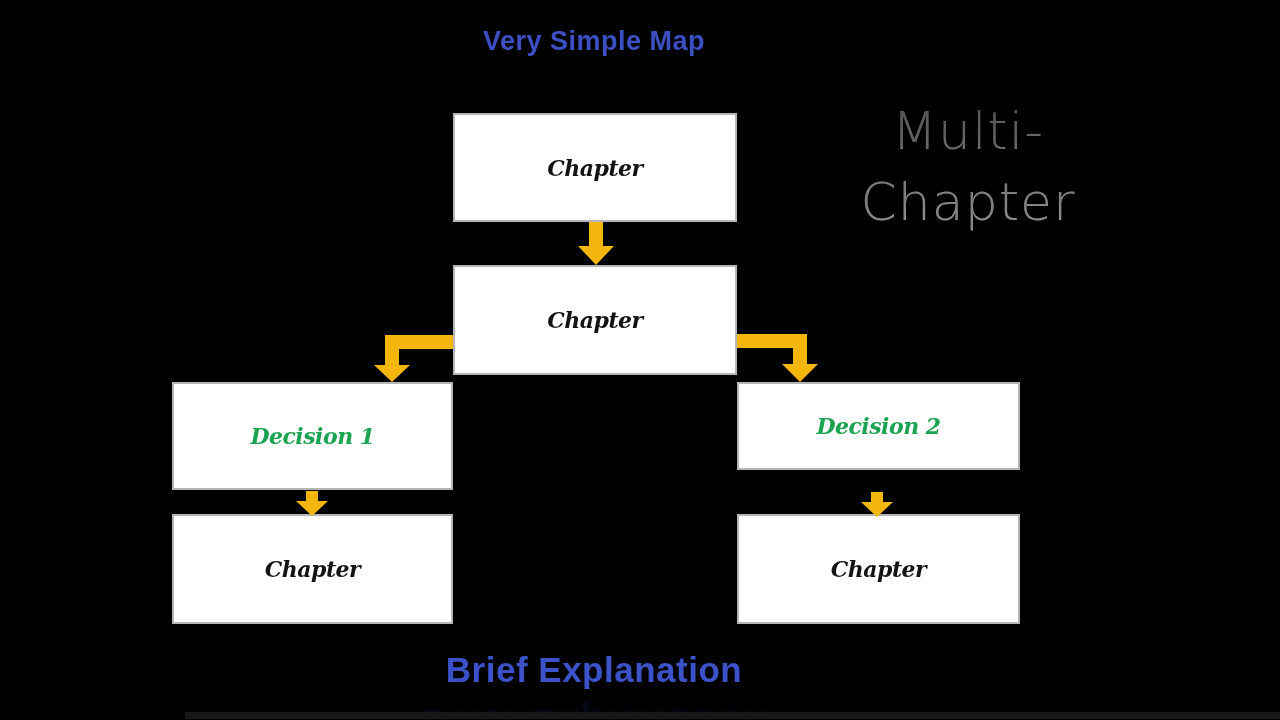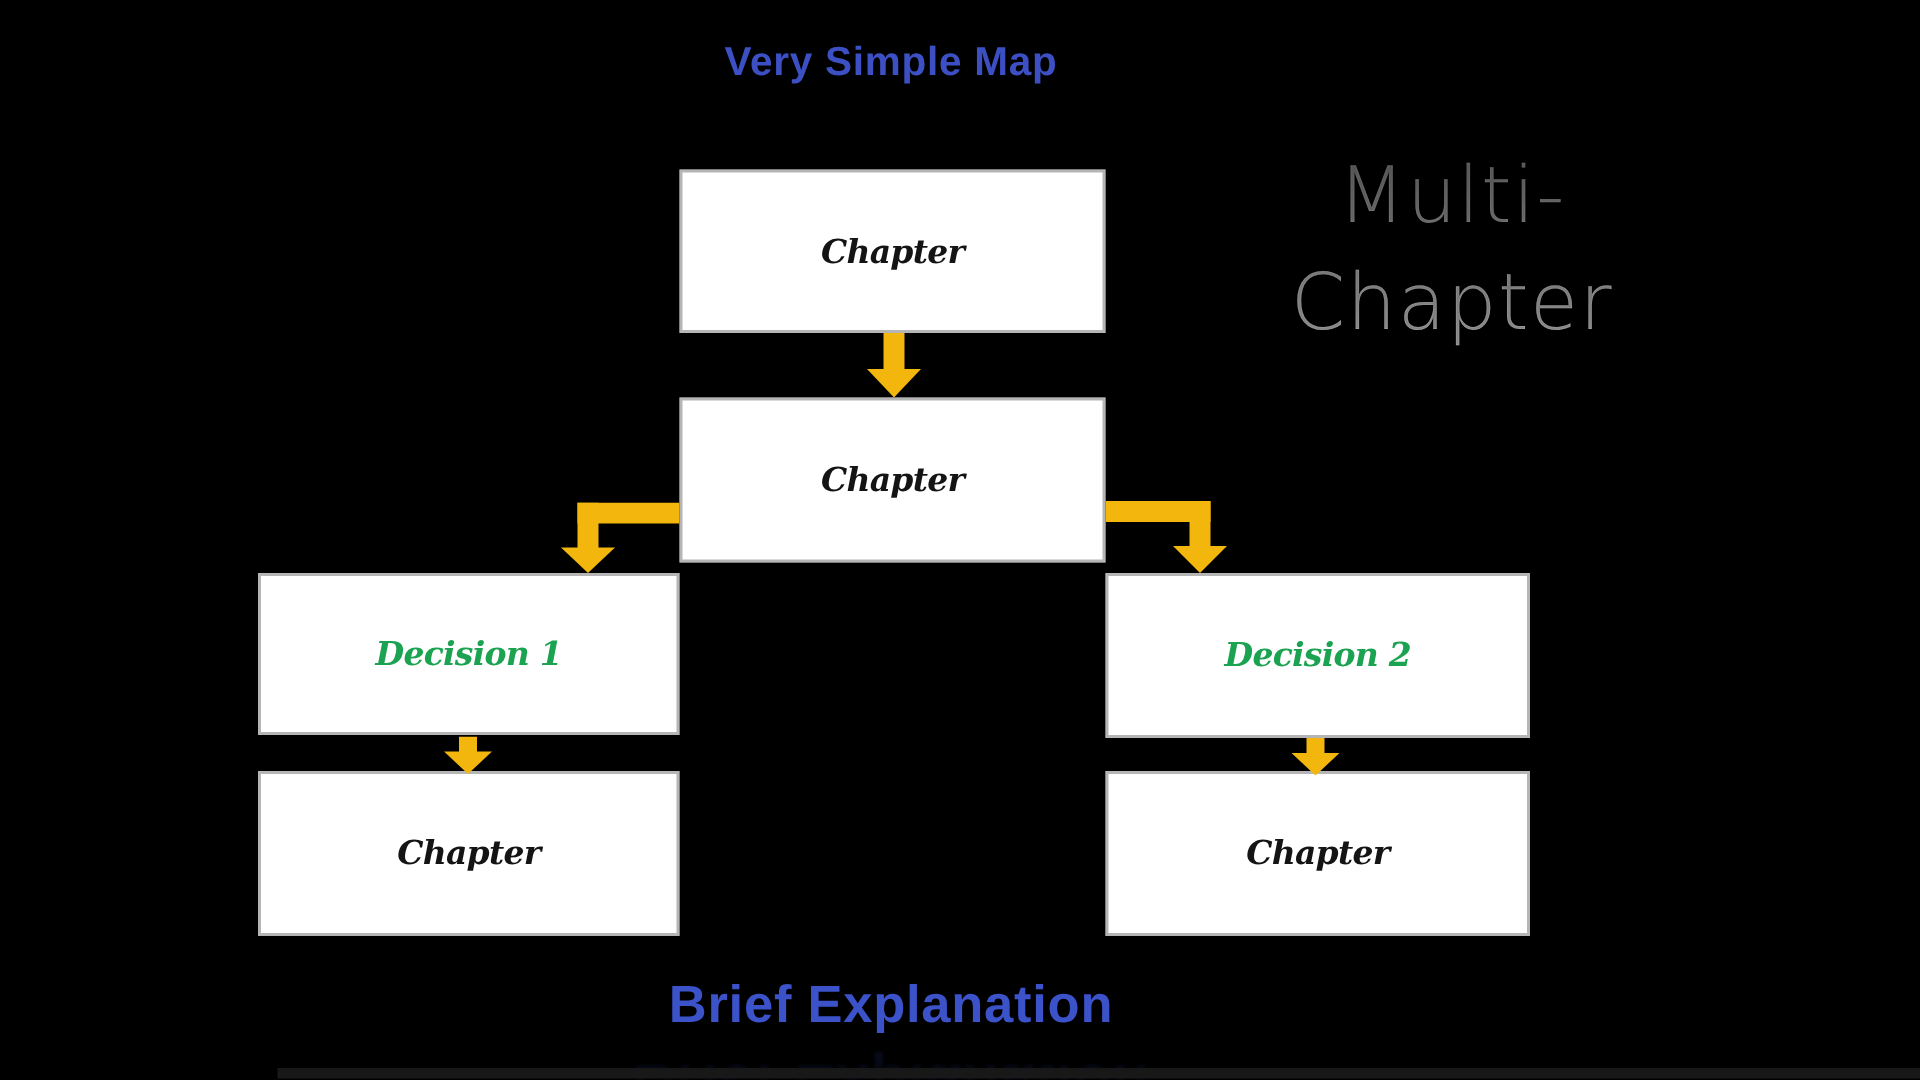--- a/index.html
+++ b/index.html
@@ -59,21 +59,21 @@
   .node-label{
     font-family:"DejaVu Serif","Liberation Serif",serif;
     font-weight:700;font-size:22px;letter-spacing:-0.5px;
     color:var(--chapter-text);
     font-style:italic;
   }
   .node-label.decision{color:var(--decision-text);}
   .chapter-top        {left:453px;top:113px;width:284px;height:109px;}
   .chapter-mid        {left:453px;top:265px;width:284px;height:110px;}
   .decision-1         {left:172px;top:382px;width:281px;height:108px;}
-  .decision-2         {left:737px;top:382px;width:283px;height:110px;}
+  .decision-2         {left:737px;top:382px;width:283px;height:88px;}
   .chapter-bottom-left {left:172px;top:514px;width:281px;height:110px;}
   .chapter-bottom-right{left:737px;top:514px;width:283px;height:110px;}
   
   .arrow{position:absolute;color:var(--arrow);}
   .arrow svg{display:block;}
   .arrow-top        {left:576px;top:222px;}
   .arrow-elbow-left {left:374px;top:335px;}
   .arrow-elbow-right{left:737px;top:334px;}
   .arrow-small-left {left:295px;top:491px;}
   .arrow-small-right{left:860px;top:492px;}

